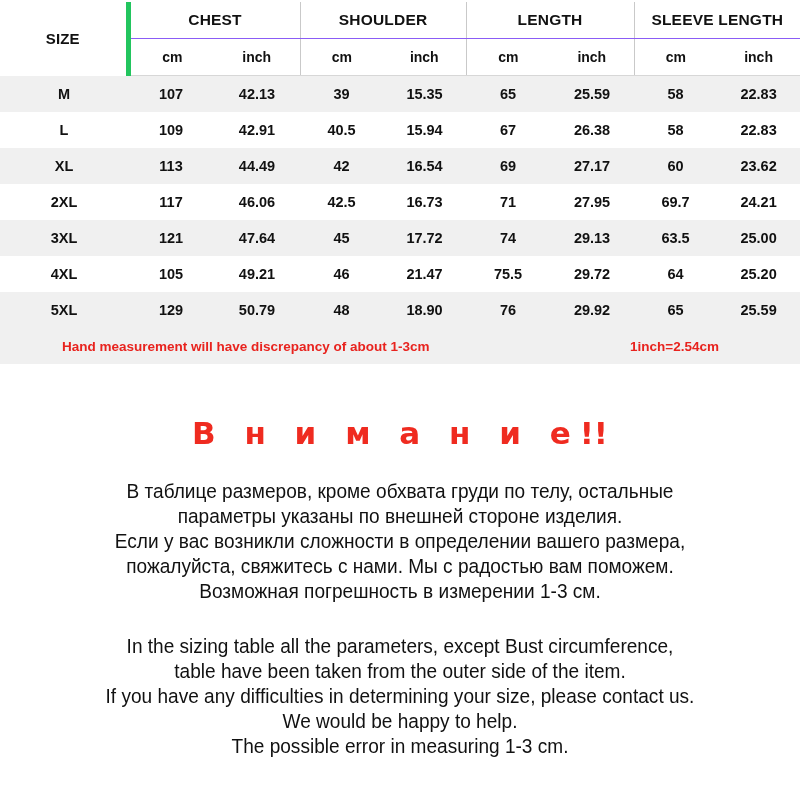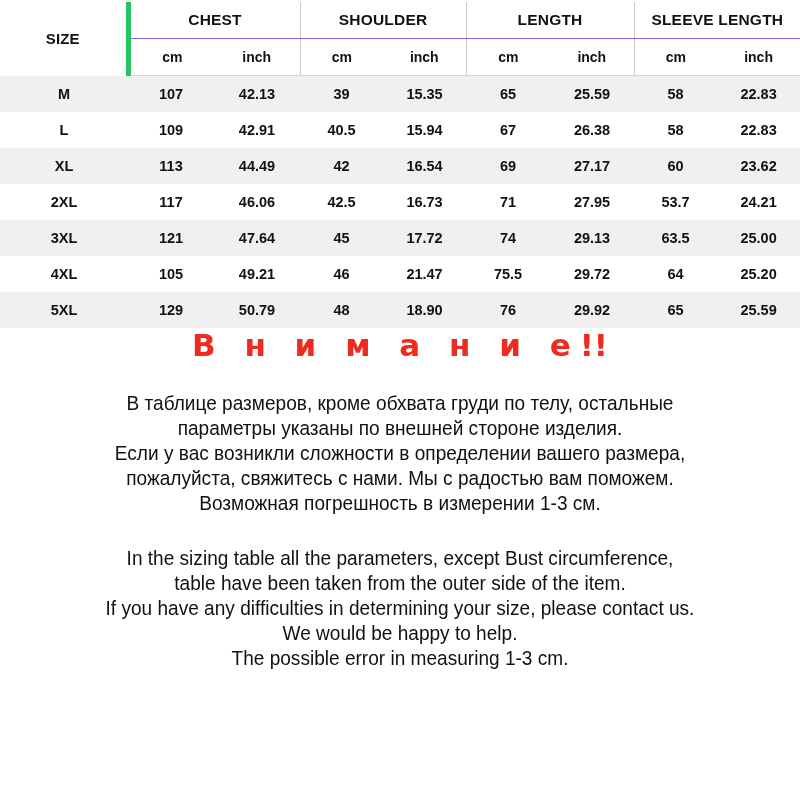--- a/index.html
+++ b/index.html
@@ -118,20 +118,21 @@
     font-size: 13.5px;
     font-weight: bold;
     color: #e8231e;
     white-space: nowrap;
   }
 
   
   .attention-wrap {
     width: 800px;
     text-align: center;
+    padding-top: 52px;
   }
   .attention-title {
     font-size: 31px;
     font-weight: bold;
     color: #ef2b20;
     letter-spacing: 9px;
     line-height: 1.1;
     font-family: "DejaVu Sans", sans-serif;
   }
   .attention-title .bangs {
@@ -234,21 +235,21 @@
             <td>23.62</td>
           </tr>
           <tr class="band-white">
             <td class="size-cell">2XL</td>
             <td>117</td>
             <td>46.06</td>
             <td>42.5</td>
             <td>16.73</td>
             <td>71</td>
             <td>27.95</td>
-            <td>53.7</td>
+            <td>69.7</td>
             <td>24.21</td>
           </tr>
           <tr class="band-gray">
             <td class="size-cell">3XL</td>
             <td>121</td>
             <td>47.64</td>
             <td>45</td>
             <td>17.72</td>
             <td>74</td>
             <td>29.13</td>
@@ -274,20 +275,24 @@
             <td>18.90</td>
             <td>76</td>
             <td>29.92</td>
             <td>65</td>
             <td>25.59</td>
           </tr>
         </tbody>
     </table>
   </div>
 
+  <div class="note-bar">
+    <span class="note-left">Hand measurement will have discrepancy of about 1-3cm</span>
+    <span class="note-right">1inch=2.54cm</span>
+  </div>
 
   <div class="attention-wrap">
     <div class="attention-title"><span>В н и м а н и е</span><span class="bangs">!!</span></div>
 
     <div class="para-block para-ru" id="russian-paragraph">
         <span class="para-line">В таблице размеров, кроме обхвата груди по телу, остальные</span>
         <span class="para-line">параметры указаны по внешней стороне изделия.</span>
         <span class="para-line">Если у вас возникли сложности в определении вашего размера,</span>
         <span class="para-line">пожалуйста, свяжитесь с нами. Мы с радостью вам поможем.</span>
         <span class="para-line">Возможная погрешность в измерении 1-3 см.</span>

